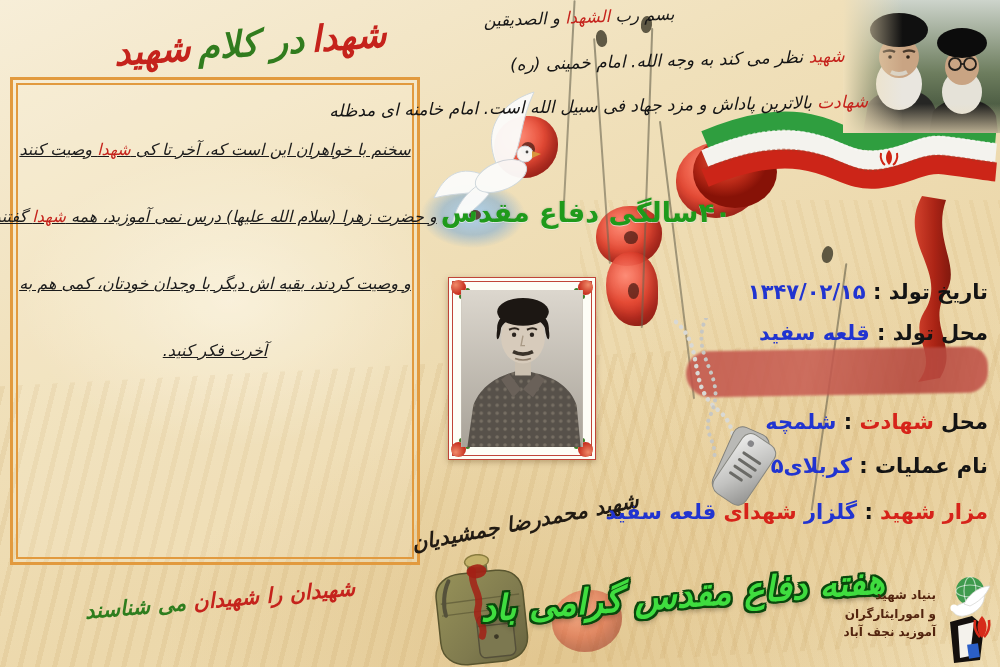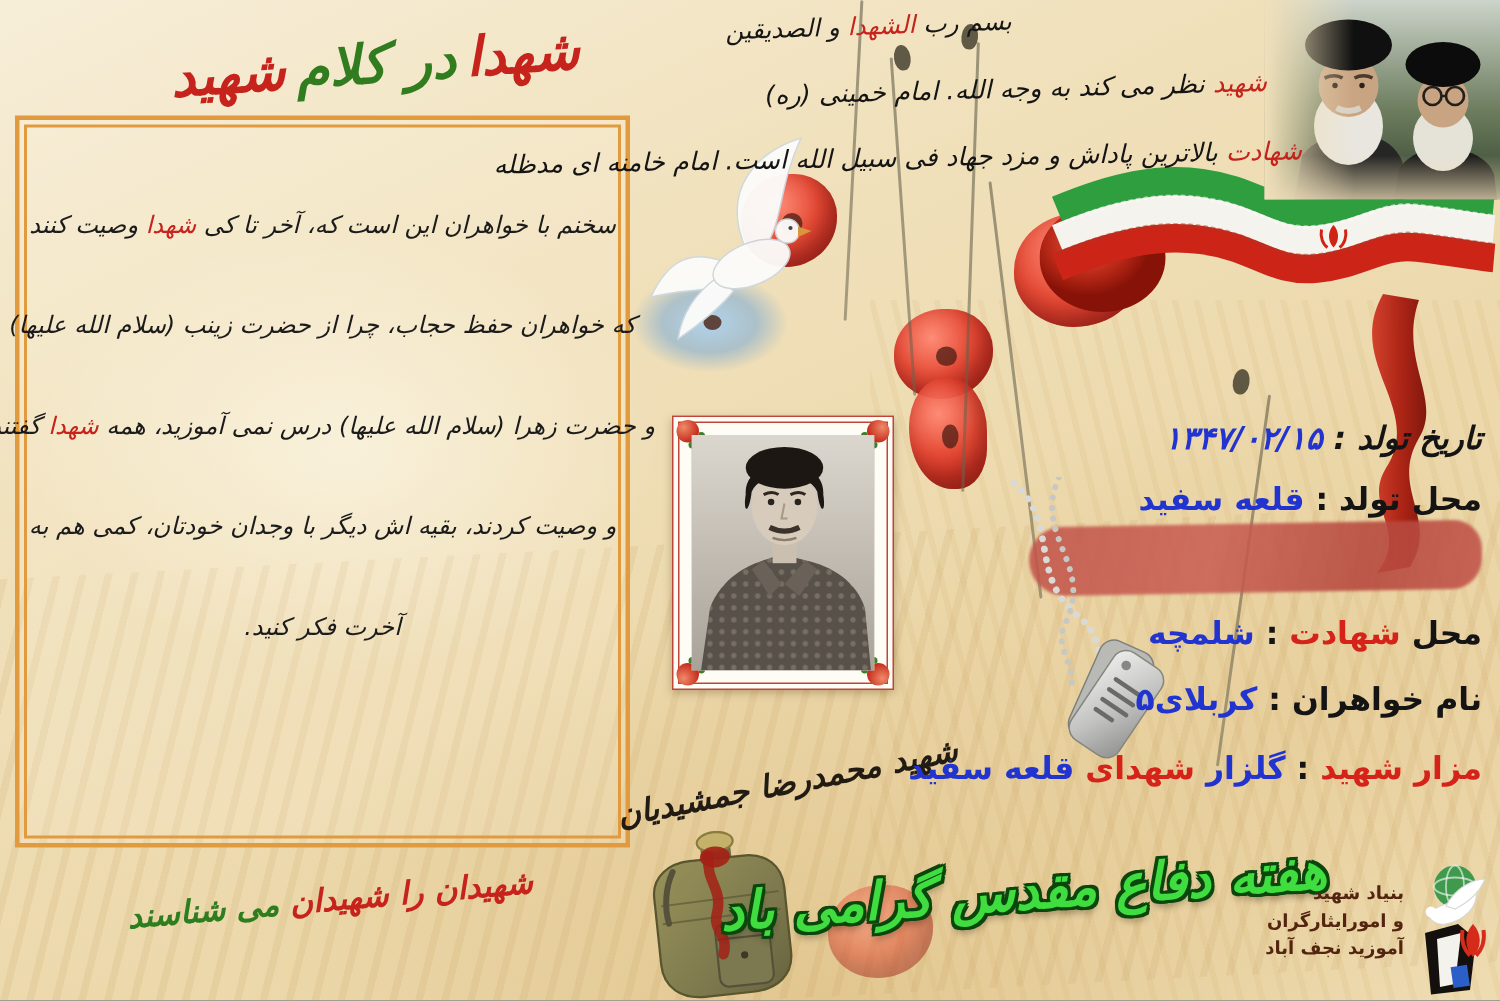--- a/index.html
+++ b/index.html
@@ -53,21 +53,21 @@
     display:flex;align-items:center;justify-content:center;gap:7px;white-space:nowrap;
     font-size:36px;font-weight:bold;font-style:italic;transform:rotate(-4deg);}
   .main-title .t-red{color:#c5231c;} .main-title .t-green{color:#317c1e;}
 
   .quote-box{position:absolute;left:10px;top:77px;width:404px;height:482px;z-index:5;
     border:3px solid #e29a3e;background:rgba(252,246,230,.16);}
   .quote-box::before{content:"";position:absolute;inset:3px;border:2px solid #e29a3e;pointer-events:none;}
   .quote-lines{position:absolute;inset:0;display:flex;flex-direction:column;align-items:center;
     padding-top:50px;gap:27px;direction:rtl;}
   .qline{font-size:16px;font-style:italic;color:#1b1b1b;white-space:nowrap;line-height:40px;
-    text-align:right;}
+    text-align:right;text-decoration:underline;}
   .box-footer{position:absolute;left:55px;top:588px;width:330px;z-index:6;direction:rtl;text-align:center;
     font-size:21px;font-weight:bold;font-style:italic;white-space:nowrap;transform:rotate(-5deg);}
   .box-footer .f-red{color:#c5231c;} .box-footer .f-green{color:#2e7d1e;}
 
   .anniv{position:absolute;left:438px;top:197px;width:296px;z-index:6;direction:rtl;text-align:center;
     font-size:27px;font-weight:bold;color:#1f9a1b;white-space:nowrap;
     text-shadow:0 1px 0 rgba(255,255,255,.6), 0 0 2px rgba(10,80,10,.35);}
 
   .photo-frame{position:absolute;left:448px;top:277px;width:146px;height:181px;z-index:6;
     background:#fdfdf6;border:1px solid #c04438;box-shadow:0 2px 6px rgba(90,60,20,.35);}
@@ -224,31 +224,31 @@
 
   <div class="main-title">
     <span class="t-red">شهدا</span>
     <span class="t-green">در کلام</span>
     <span class="t-red">شهید</span>
   </div>
 
   <div class="quote-box">
     <div class="quote-lines">
       <div class="qline"><span>سخنم با خواهران این است که، آخر تا کی </span><span class="red">شهدا</span><span> وصیت کنند</span></div>
-      <div class="qline"><span>که خواهران حفظ حجاب، چرا از حضرت زینب (سلام الله علیها)</span><span class="red"></span><span></span></div>
       <div class="qline"><span>و حضرت زهرا (سلام الله علیها) درس نمی آموزید، همه </span><span class="red">شهدا</span><span> گفتند</span></div>
       <div class="qline"><span>و وصیت کردند، بقیه اش دیگر با وجدان خودتان، کمی هم به</span><span class="red"></span><span></span></div>
       <div class="qline"><span>آخرت فکر کنید.</span><span class="red"></span><span></span></div>
     </div>
   </div>
 
   <div class="box-footer">
     <span class="f-red">شهیدان را شهیدان </span><span class="f-green">می شناسند</span>
   </div>
 
+  <div class="anniv">۴۰سالگی دفاع مقدس</div>
 
   <div class="photo-frame">
     <span class="orn tl"></span>
     <span class="orn tr"></span>
     <span class="orn bl"></span>
     <span class="orn br"></span>
     <div class="photo">
       <svg viewBox="0 0 61 79" width="122" height="157">
         <defs>
           <linearGradient id="phbg" x1="0" y1="0" x2="0" y2="1">
@@ -275,28 +275,28 @@
         <path d="M27,34.5 Q31,36 35,34.5" stroke="#8c7c6a" stroke-width=".8" fill="none"></path>
       </svg>
     </div>
   </div>
 
   <div class="martyr-name">شهید محمدرضا جمشیدیان</div>
 
   <div class="brush"></div>
 
 
-  <div class="info-row" style="top:276px;font-style:italic;"><span class="lbl">تاریخ تولد</span><span class="lblred"></span><span class="lbl"> : </span><span class="val">۱۳۴۷/۰۲/۱۵</span><span class="valred"></span><span class="val"></span></div>
+  <div class="info-row" style="top:276px;"><span class="lbl">تاریخ تولد</span><span class="lblred"></span><span class="lbl"> : </span><span class="val">۱۳۴۷/۰۲/۱۵</span><span class="valred"></span><span class="val"></span></div>
 
   <div class="info-row" style="top:317px;margin-left:16px;"><span class="lbl">محل تولد</span><span class="lblred"></span><span class="lbl"> : </span><span class="val">قلعه سفید</span><span class="valred"></span><span class="val"></span></div>
 
 
   <div class="info-row" style="top:406px;"><span class="lbl">محل </span><span class="lblred">شهادت</span><span class="lbl"> : </span><span class="val">شلمچه</span><span class="valred"></span><span class="val"></span></div>
 
-  <div class="info-row" style="top:450px;"><span class="lbl">نام خواهران</span><span class="lblred"></span><span class="lbl"> : </span><span class="val">کربلای۵</span><span class="valred"></span><span class="val"></span></div>
+  <div class="info-row" style="top:450px;"><span class="lbl">نام عملیات</span><span class="lblred"></span><span class="lbl"> : </span><span class="val">کربلای۵</span><span class="valred"></span><span class="val"></span></div>
 
   <div class="info-row" style="top:496px;"><span class="lblred">مزار </span><span class="lblred">شهید</span><span class="lbl"> : </span><span class="val">گلزار </span><span class="valred">شهدای</span><span class="val"> قلعه سفید</span></div>
 
   <svg class="dogtag" viewBox="0 0 140 192">
     <defs>
         <linearGradient id="tg" x1="0" y1="0" x2="1" y2="1">
       <stop offset="0%" stop-color="#efefee"></stop>
           <stop offset="55%" stop-color="#c2c2c0"></stop>
           <stop offset="100%" stop-color="#8f8f8d"></stop>
     </linearGradient>

